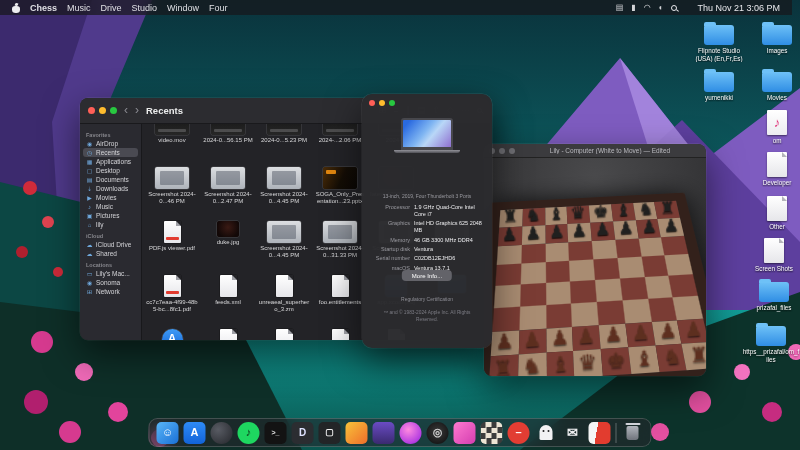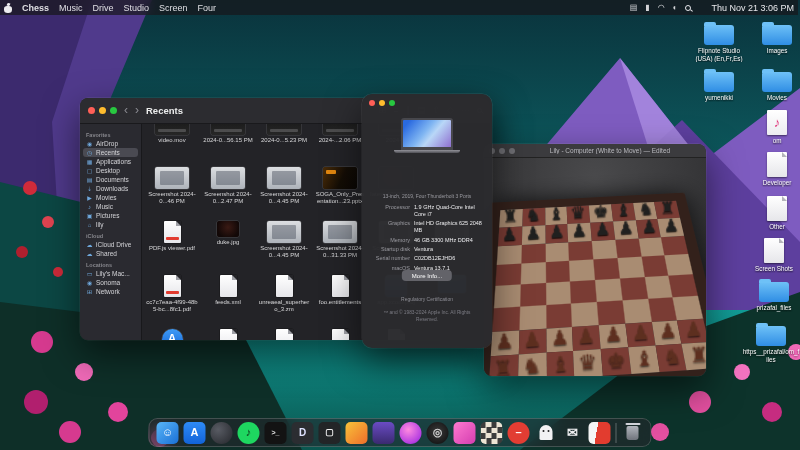--- a/index.html
+++ b/index.html
@@ -4,23 +4,23 @@
 <style>
   html,body{margin:0;padding:0;}
   body{width:800px;height:450px;overflow:hidden;font-family:"Liberation Sans",sans-serif;-webkit-font-smoothing:antialiased;}
   .screen{position:relative;width:800px;height:450px;overflow:hidden;background:#0a4e52;}
   .screen *{box-sizing:border-box;}
 
   
   .wallpaper{position:absolute;inset:0;z-index:0;}
 
   
-  .menu-bar{position:absolute;top:0;left:0;right:2px;height:15px;z-index:40;
+  .menu-bar{position:absolute;top:0;left:0;right:8px;height:15px;z-index:40;
     background:rgba(24,24,28,.72);backdrop-filter:blur(6px);
-    display:flex;align-items:center;padding:0 4px;color:#e8e8ec;font-size:9px;}
+    display:flex;align-items:center;padding:0 12px;color:#e8e8ec;font-size:9px;}
   .menu-left{display:flex;align-items:center;gap:10px;}
   .apple-logo{position:relative;display:inline-block;width:8px;height:10px;}
   .apple-logo::before{content:'';position:absolute;bottom:0;left:0;width:8px;height:7px;background:#ededf0;border-radius:40% 40% 46% 46%;}
   .apple-logo::after{content:'';position:absolute;top:0;left:3px;width:3px;height:3px;background:#ededf0;border-radius:60% 0 60% 0;transform:rotate(18deg);}
   .menu-item{white-space:nowrap;opacity:.95;}
   .menu-item.app-name{font-weight:bold;}
   .menu-right{margin-left:auto;display:flex;align-items:center;gap:8px;}
   .status-icon{font-size:8px;line-height:1;opacity:.9;}
   .menu-clock{font-size:9px;white-space:nowrap;margin-left:12px;}
   .mag{display:inline-block;width:5px;height:5px;border:1px solid currentColor;border-radius:50%;position:relative;}
@@ -181,21 +181,21 @@
     <circle cx="796" cy="352" r="8" fill="#f06ab8"></circle>
   </svg>
 
   <div class="menu-bar">
     <div class="menu-left">
       <span class="apple-logo"></span>
     <span class="menu-item app-name">Chess</span>
         <span class="menu-item">Music</span>
         <span class="menu-item">Drive</span>
         <span class="menu-item">Studio</span>
-        <span class="menu-item">Screen</span>
+        <span class="menu-item">Window</span>
         <span class="menu-item">Four</span>
       </div>
     <div class="menu-right">
       <span style="display:flex;gap:8px;align-items:center;">
           <span class="status-icon">▤</span>
           <span class="status-icon">▮</span>
           <span class="status-icon">◠</span>
           <span class="status-icon">◐</span>
         </span>
       <span class="mag" style="width:6px;height:6px;color:#e8e8ec;"></span>

